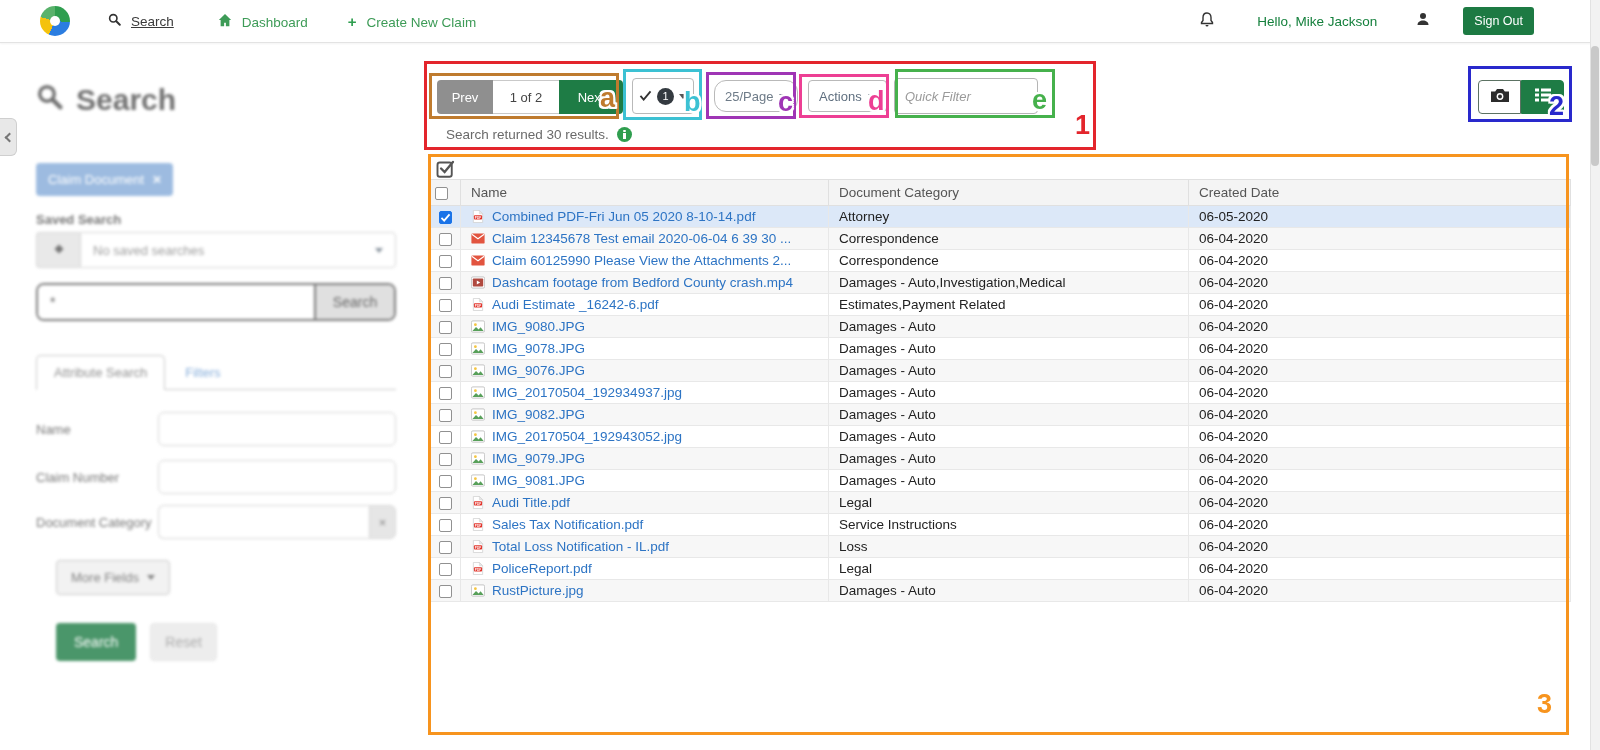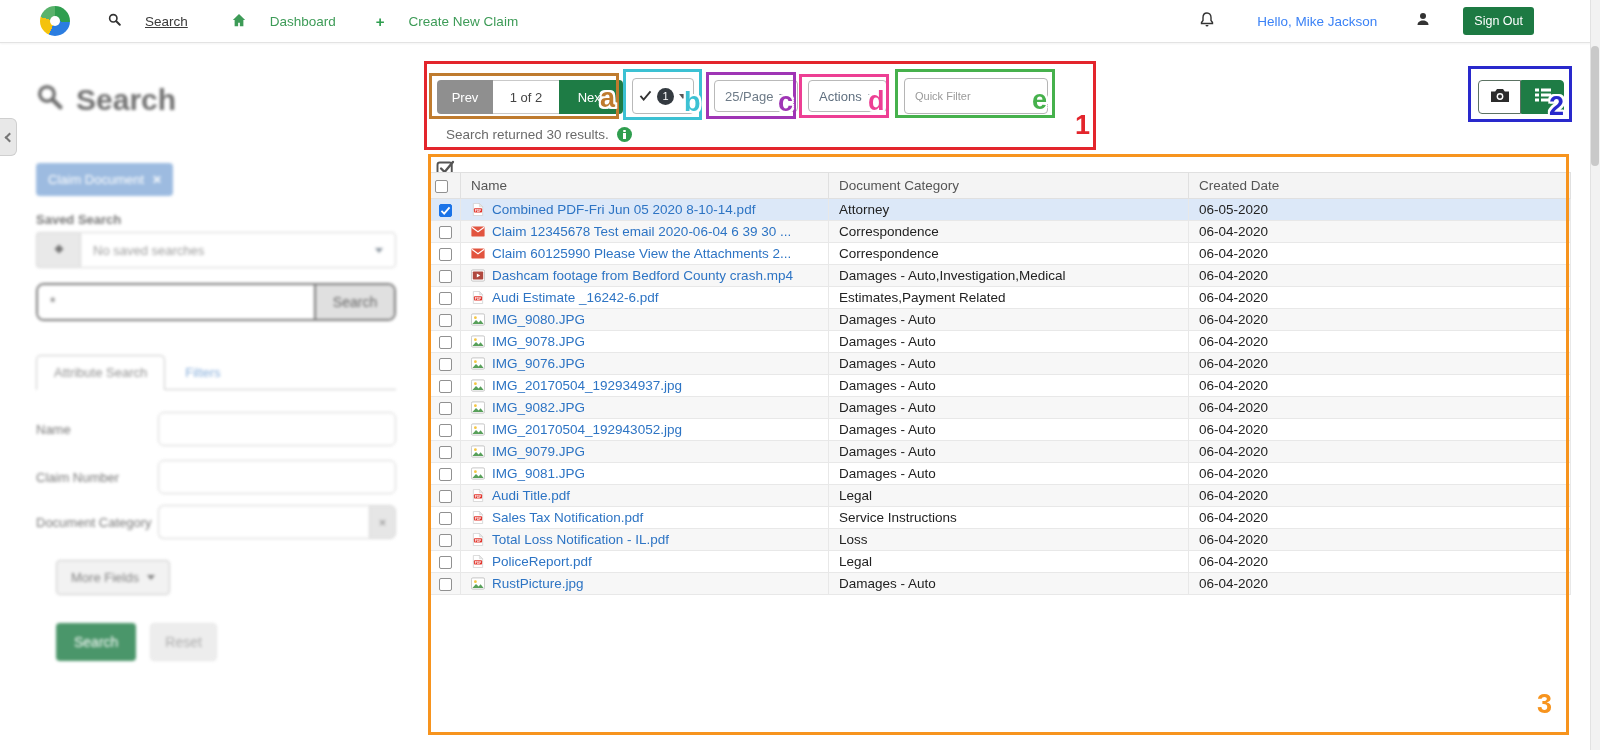--- a/index.html
+++ b/index.html
@@ -7,29 +7,29 @@
   .page{position:relative;width:1600px;height:750px;background:#fff;overflow:hidden;
         font-family:"Liberation Sans",sans-serif;color:#333;}
 
   
   .topnav{position:absolute;top:0;left:0;right:0;height:43px;background:#fff;
           border-bottom:1px solid #e3e3e3;box-shadow:0 1px 2px rgba(0,0,0,.05);
           display:flex;align-items:center;z-index:6;}
   .logo{width:30px;height:30px;border-radius:50%;margin-left:40px;position:relative;
         background:conic-gradient(#2f9e4f 0 95deg,#2b7de0 95deg 205deg,#f4c20d 205deg 285deg,#59b26b 285deg 360deg);}
   .logo::after{content:"";position:absolute;inset:10px;background:#fff;border-radius:50%;}
-  .nav-link{display:flex;align-items:center;gap:24px;font-size:13.5px;cursor:pointer;}
+  .nav-link{display:flex;align-items:flex-end;gap:10px;font-size:13.5px;cursor:pointer;}
   .nav-search{margin-left:38px;color:#3a3a3a;text-decoration:underline;}
   .nav-green{color:#3d9b57;}
   .nav-dash{margin-left:44px;}
   .nav-create{margin-left:40px;}
   .plus-glyph{font-weight:bold;color:#2f9e4f;font-size:15px;}
   .nav-spacer{flex:1;}
   .nav-bell{margin-right:42px;}
-  .nav-greeting{color:#3b82f6;font-size:13.5px;margin-right:38px;}
+  .nav-greeting{color:#15803d;font-size:13.5px;margin-right:38px;}
   .nav-person{margin-right:32px;}
   .signout-btn{background:#1d7a43;color:#fff;font-size:12.5px;border:none;border-radius:3px;
                padding:7px 11px;margin-right:66px;cursor:pointer;}
 
   
   .collapse-tab{position:absolute;left:0;top:118px;width:17px;height:38px;background:#e8e8e8;
                 border:1px solid #cfcfcf;border-left:none;border-radius:0 6px 6px 0;z-index:7;
                 display:flex;align-items:center;justify-content:center;cursor:pointer;}
   .chev-left{width:7px;height:7px;border-left:2px solid #777;border-bottom:2px solid #777;
              transform:rotate(45deg);margin-left:3px;}
@@ -90,44 +90,44 @@
   .btn-next{width:64px;background:#1e7c45;color:#fff;border:none;border-radius:0 4px 4px 0;cursor:pointer;
             font-family:"Liberation Sans",sans-serif;font-size:13px;}
   .sel-dropdown{position:absolute;left:202px;top:35px;width:62px;height:36px;background:#fff;
                 border:1px solid #b9b9b9;border-radius:4px;display:flex;align-items:center;
                 justify-content:center;gap:5px;cursor:pointer;}
   .count-badge{min-width:17px;height:17px;border-radius:50%;background:#343a40;color:#fff;
                font-size:11px;line-height:17px;text-align:center;padding:0 2px;}
   .caret{width:0;height:0;border-left:4px solid transparent;border-right:4px solid transparent;
          border-top:5px solid #6e7b88;display:inline-block;}
   .per-page{position:absolute;left:284px;top:37px;height:32px;padding:0 10px;background:#fff;
-            border:1px solid #b9b9b9;border-radius:4px;color:#6e7b88;font-size:13px;display:flex;
+            border:1px solid #b9b9b9;border-radius:12px;color:#6e7b88;font-size:13px;display:flex;
             align-items:center;gap:6px;cursor:pointer;}
   .actions-btn{position:absolute;left:378px;top:37px;height:32px;padding:0 10px;background:#fff;
             border:1px solid #b9b9b9;border-radius:4px;color:#5f6f7f;font-size:13px;display:flex;
             align-items:center;gap:6px;cursor:pointer;}
-  .quick-filter{position:absolute;left:474px;top:35px;width:144px;height:36px;border:1px solid #b5b5b5;
-                border-radius:4px;padding:0 10px;font-size:11px;color:#333;
-                font-family:"Liberation Sans",sans-serif;}
+  .quick-filter{position:absolute;left:464px;top:35px;width:144px;height:36px;border:1px solid #b5b5b5;
+                border-radius:4px;padding:0 10px;font-size:13px;color:#333;
+                font-family:"Liberation Sans",sans-serif;font-style:italic;}
   .quick-filter::placeholder{color:#9a9a9a;}
   .results-line{position:absolute;left:16px;top:84px;font-size:13.5px;color:#6a6a6a;display:flex;
                 gap:8px;align-items:center;}
   .info-icon{width:15px;height:15px;border-radius:50%;background:#2f9e4f;position:relative;cursor:pointer;}
   .info-icon::before{content:"";position:absolute;left:6.5px;top:2.8px;width:2.2px;height:2.2px;
                      background:#fff;border-radius:50%;}
   .info-icon::after{content:"";position:absolute;left:6.5px;top:6.3px;width:2.2px;height:5.6px;background:#fff;}
   .view-toggle{position:absolute;left:1048px;top:37px;height:34px;display:flex;}
   .vt-camera{width:43px;background:#fff;border:1px solid #5c7263;border-radius:4px 0 0 4px;
              display:flex;align-items:center;justify-content:center;cursor:pointer;}
   .vt-list{width:43px;background:#1e7c45;border:1px solid #1e7c45;border-radius:0 4px 4px 0;
            display:flex;align-items:center;justify-content:center;cursor:pointer;}
   .select-all{position:absolute;left:6px;top:116px;width:22px;height:19px;cursor:pointer;}
 
   
-  .results-table{position:absolute;left:0;top:129px;width:1140px;border-collapse:collapse;
+  .results-table{position:absolute;left:0;top:136px;width:1140px;border-collapse:collapse;
                  background:#fff;font-size:13.5px;table-layout:fixed;}
   .results-table th{background:#f4f4f4;border:1px solid #e0e0e0;font-weight:normal;color:#555;
                     text-align:left;padding:5px 10px;font-size:13.5px;}
   .results-table td{border:1px solid #e8e8e8;padding:3px 10px;height:19px;white-space:nowrap;
                     overflow:hidden;color:#222;}
   .c-check{width:30px;text-align:center;padding:3px 4px !important;}
   .c-name{width:368px;}
   .c-cat{width:360px;}
   .c-date{width:382px;}
   .results-table tr:nth-child(even) td{background:#f7f7f7;}

